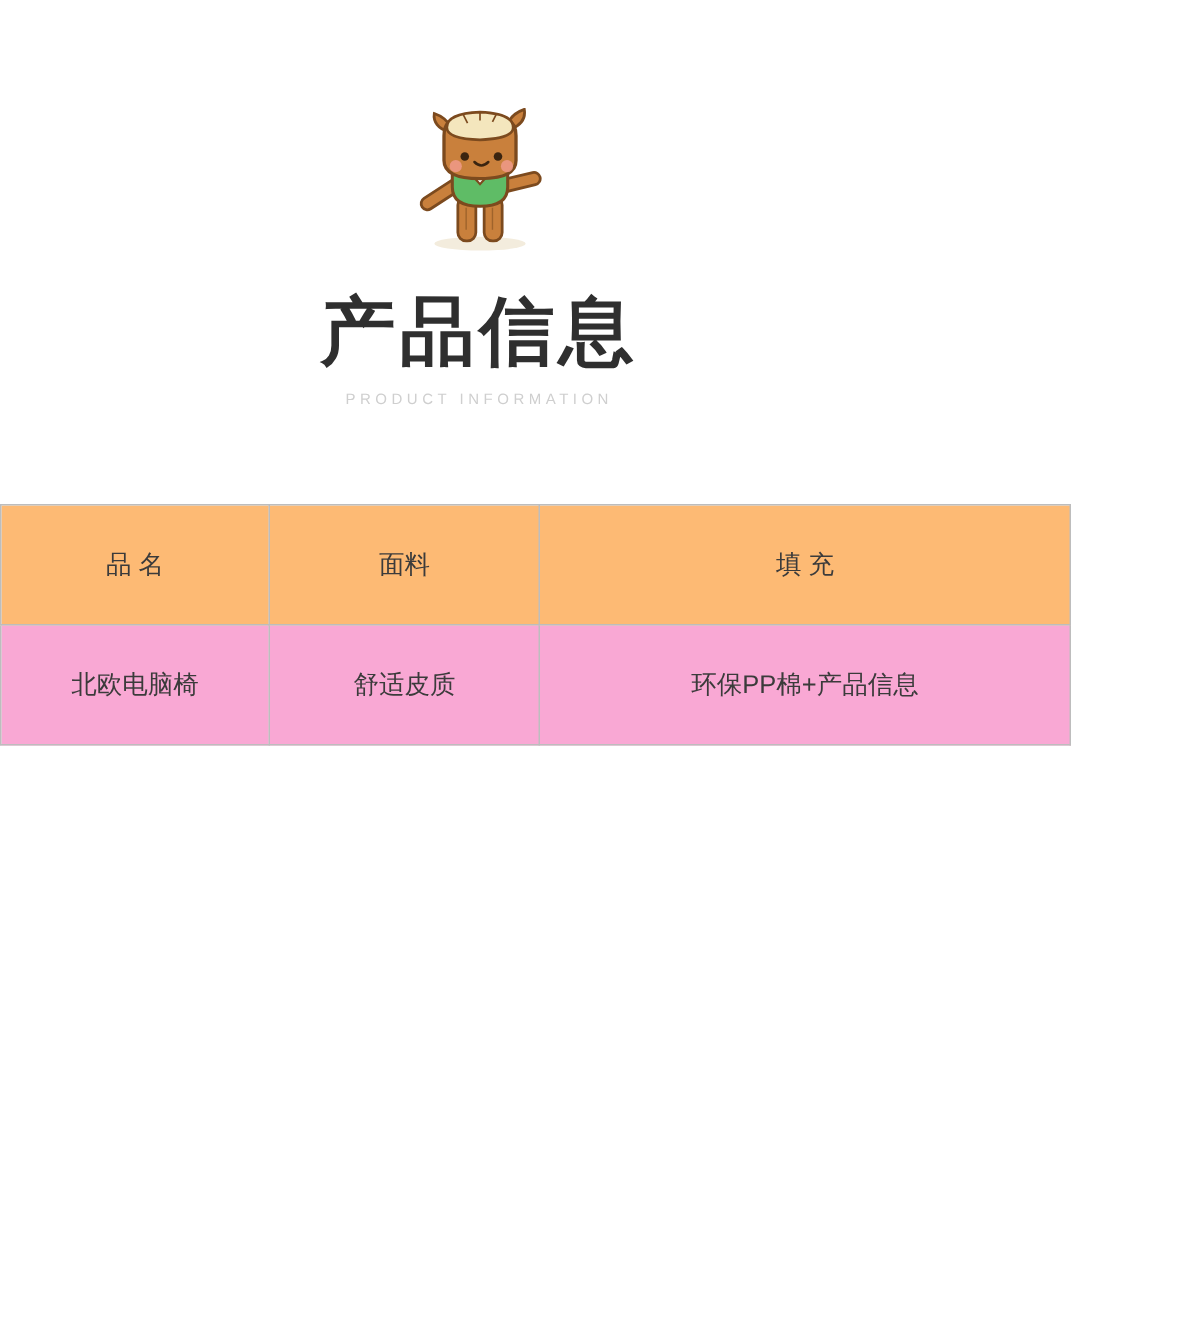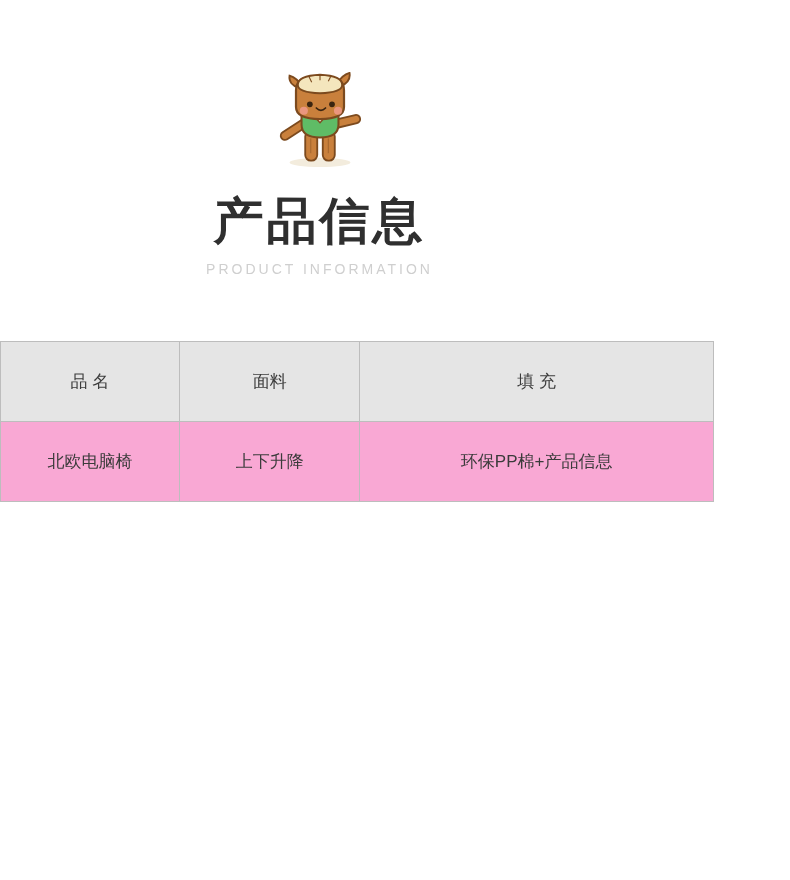--- a/index.html
+++ b/index.html
@@ -22,21 +22,21 @@
     margin-top:26px;
     font-size:50px;
     font-weight:bold;
     letter-spacing:3px;
     color:#2f2f2f;
     line-height:1.1;
     text-align:center;
   }
   .subtitle{
     margin-top:12px;
-    font-size:14px;
+    font-size:10px;
     letter-spacing:3px;
     color:#cfcfcf;
     text-align:center;
   }
   table.spec{
     width:714px;
     margin:64px auto 0 auto;
     border-collapse:collapse;
     table-layout:fixed;
   }
@@ -44,21 +44,21 @@
     border:1px solid #bdbdbd;
     height:79px;
     text-align:center;
     vertical-align:middle;
     font-size:17px;
     color:#3b3b3b;
     background:#f9a8d4;
     padding:0;
   }
   table.spec tr.shaded td{
-    background:#e5e5e5;
+    background:#fdba74;
   }
 </style>
 </head>
 <body>
 
 <div class="page">
 
   <div class="mascot-wrap">
     <svg width="116" height="96" viewBox="0 0 120 104">
 
@@ -106,19 +106,19 @@
       <col style="width:49.6%">
     </colgroup>
     <tbody>
       <tr class="shaded">
         <td>品 名</td>
         <td>面料</td>
         <td>填 充</td>
       </tr>
       <tr>
         <td>北欧电脑椅</td>
-        <td>上下升降</td>
+        <td>舒适皮质</td>
         <td>环保PP棉+产品信息</td>
       </tr>
     </tbody>
   </table>
 
 </div>
 
 </body></html>

